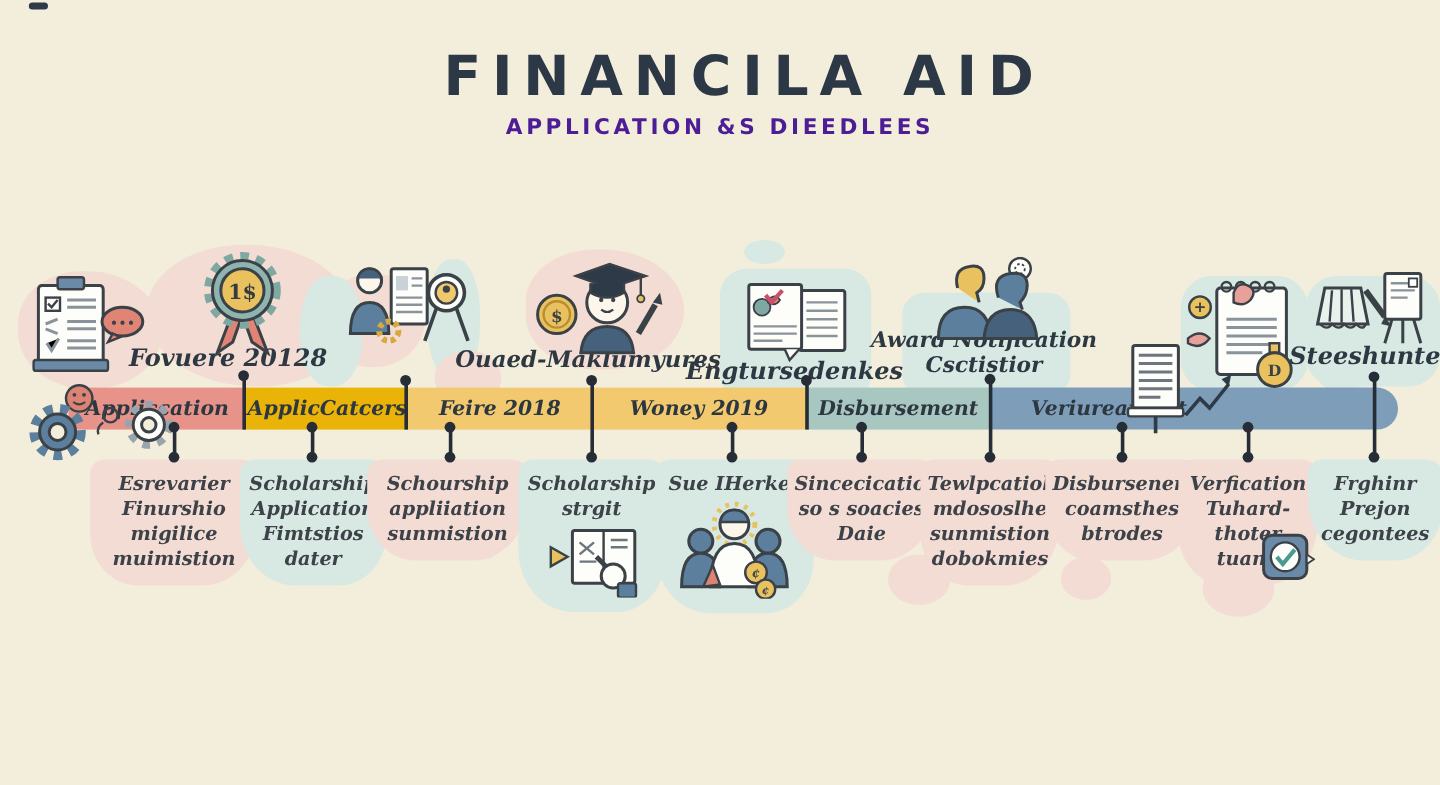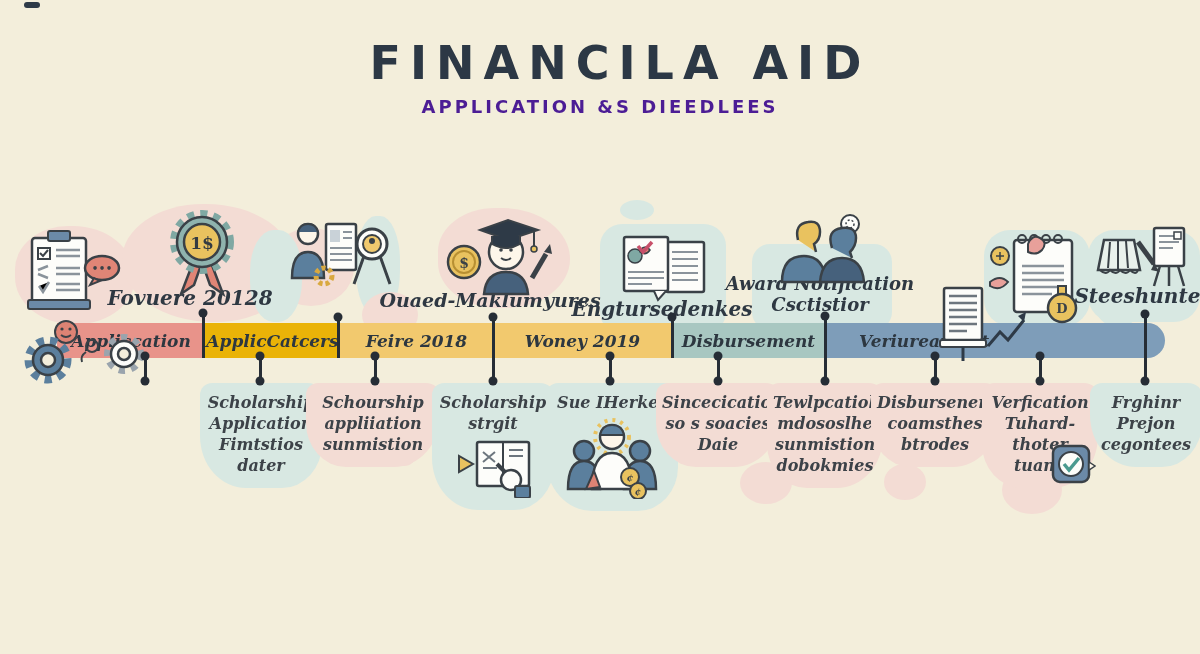--- a/index.html
+++ b/index.html
@@ -258,20 +258,26 @@
     <path d="M16 18 L14 44 M24 17 L24 45 M32 17 L34 44" stroke="#3a4147" stroke-width="2"></path>
     <path d="M6 46 q6 6 10 0 q6 6 10 0 q6 6 10 0 q6 6 8 0" fill="none" stroke="#3a4147" stroke-width="2"></path>
     <path d="M44 18 L60 40" stroke="#3a4147" stroke-width="5"></path>
     <path d="M60 40 l6 8 l-9 -2 z" fill="#3a4147"></path>
     <rect x="60" y="4" width="30" height="38" rx="2" fill="#fdfdfa" stroke="#3a4147" stroke-width="2.5"></rect>
     <path d="M65 12 h20 M65 18 h20 M65 24 h14" stroke="#8a939b" stroke-width="2"></path>
     <rect x="80" y="8" width="7" height="7" fill="#fdfdfa" stroke="#3a4147" stroke-width="1.5"></rect>
     <path d="M66 42 L60 62 M84 42 L90 62 M75 42 L75 62" stroke="#3a4147" stroke-width="2.5"></path>
   </svg>
 
+  <div class="block pink" style="left:75px;width:140px;">
+    <div>Esrevarier</div>
+    <div>Finurshio</div>
+    <div>migilice</div>
+    <div>muimistion</div>
+  </div>
 
   <div class="block teal" style="left:200px;width:122px;">
     <div>Scholarship</div>
     <div>Application</div>
     <div>Fimtstios</div>
     <div>dater</div>
   </div>
 
   <div class="block pink" style="left:306px;width:134px;">
     <div>Schourship</div>

